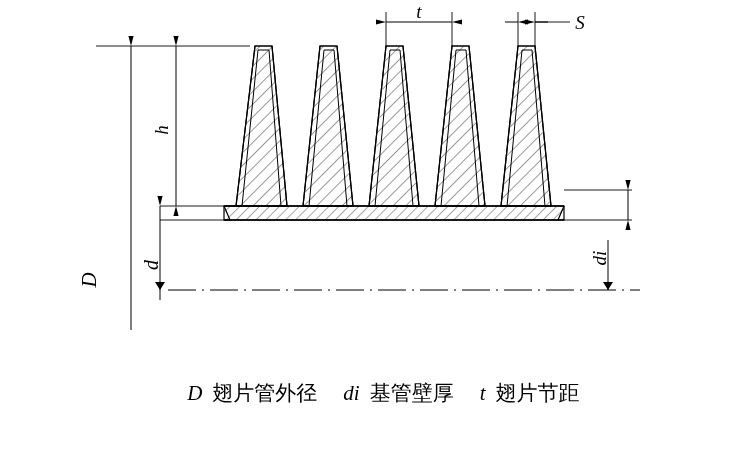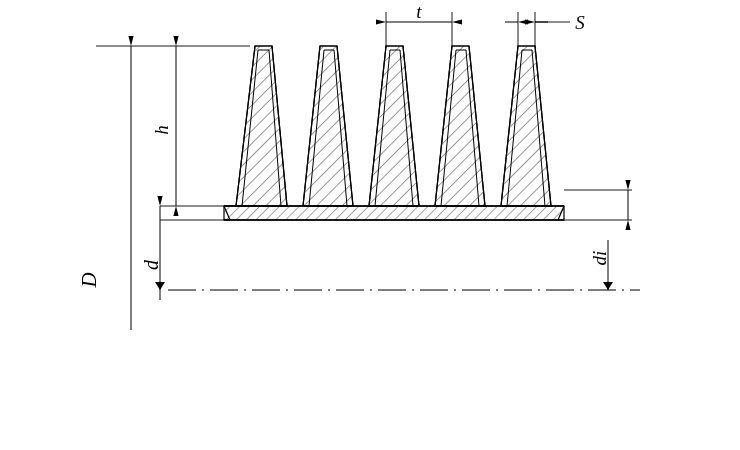--- a/index.html
+++ b/index.html
@@ -143,15 +143,18 @@
     <line x1="608" y1="240" x2="608" y2="290" stroke="#000" stroke-width="1"></line>
     <path d="M603,282 L608,290 L613,282 Z" fill="#000"></path>
     <text x="606" y="258" text-anchor="middle" font-size="19" font-family="Liberation Serif, serif" font-style="italic" fill="#000" transform="rotate(-90 606 258)">di</text>
   </g>
 
 </svg>
 </div>
 
 <div class="legend">
   <div class="legend-row">
+    <span class="sym">D</span><span class="gap-s"></span><span>翅片管外径</span><span class="gap"></span><span class="sym">di</span><span class="gap-s"></span><span>基管壁厚</span><span class="gap"></span><span class="sym">t</span><span class="gap-s"></span><span>翅片节距</span>
+  </div>
+  <div class="legend-row">
     <span class="gap-s"></span><span class="gap"></span><span class="gap-s"></span><span class="gap"></span><span class="gap-s"></span>
   </div>
 </div>
 
 </body></html>

